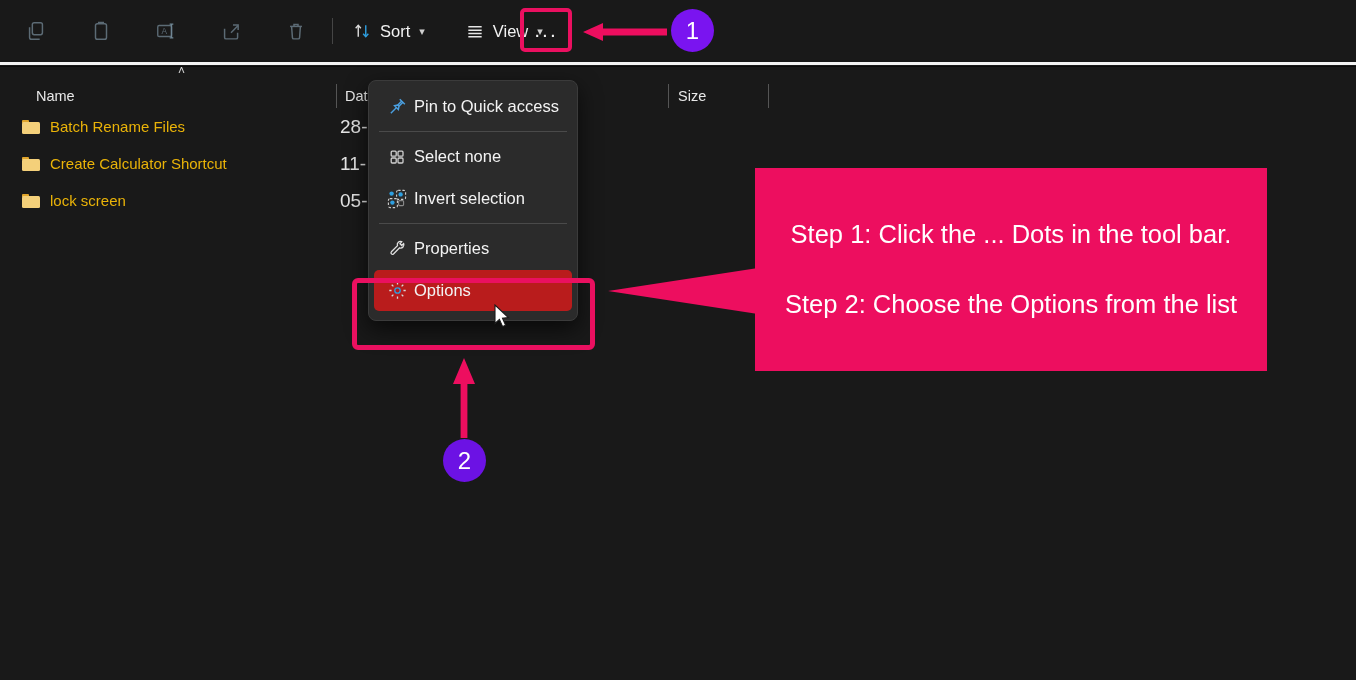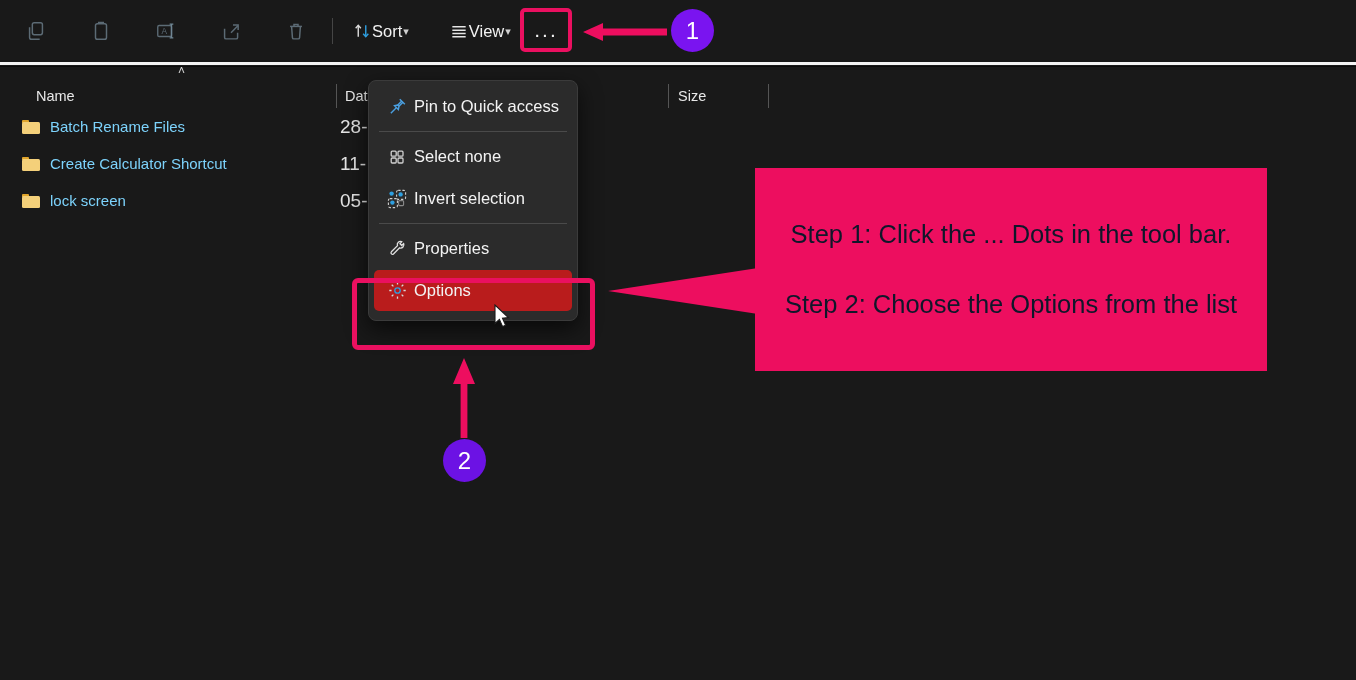--- a/index.html
+++ b/index.html
@@ -18,21 +18,21 @@
     display: flex; align-items: center;
   }
   .tb-icon {
     width: 44px; height: 40px; margin-left: 0;
     display: flex; align-items: center; justify-content: center;
     border-radius: 4px;
   }
   .tb-icon svg { display: block; }
   .tb-sep { width: 1px; height: 26px; background: #454545; margin: 0 10px 0 14px; }
   .tb-btn {
-    height: 38px; display: flex; align-items: center; 
+    height: 38px; display: flex; align-items: center; gap: 8px;
     padding: 0 9px; border-radius: 4px; color: #f2f2f2; font-size: 16.5px;
   }
   .tb-btn .chev { font-size: 11px; color: #cfcfcf; margin-left: 1px; }
   .tb-dots {
     width: 46px; height: 38px; display: flex; align-items: center; justify-content: center;
     color: #f2f2f2; font-size: 21px; letter-spacing: 2px; border-radius: 4px;
   }
   .dots-wrap {
     position: absolute; left: 520px; top: 8px;
     width: 52px; height: 44px;
@@ -52,21 +52,21 @@
   .sort-caret { position: absolute; left: 178px; top: 64px; color: #d8d8d8; font-size: 12px; }
 
   
   .filelist { position: absolute; left: 0; top: 108px; width: 1356px; }
   .frow { height: 37px; display: flex; align-items: center; position: relative; }
   .folder { width: 18px; height: 14px; margin-left: 22px; position: relative; flex: none; }
   .folder .tab { position: absolute; left: 0; top: 0; width: 7px; height: 3px;
                  background: #e0a52c; border-radius: 1px 1px 0 0; }
   .folder .body { position: absolute; left: 0; top: 2.5px; width: 18px; height: 12px;
                   background: #f4d07a; border-radius: 1.5px; }
-  .fname { margin-left: 10px; color: #7dd3fc; font-size: 15px; }
+  .fname { margin-left: 10px; color: #eab308; font-size: 15px; }
   .fdate { position: absolute; left: 340px; color: #e4e4e4; font-size: 19px; }
   .ftype { position: absolute; left: 555px; color: #e4e4e4; font-size: 14.5px; }
 
   
   .menu {
     position: absolute; left: 368px; top: 64px; width: 210px;
     background: #2b2b2b; border: 1px solid #3b3b3b; border-radius: 8px;
     padding: 4px 0 8px 0; box-shadow: 0 8px 22px rgba(0,0,0,.65);
     z-index: 30;
     margin-top: 16px;
@@ -85,21 +85,21 @@
   }
   
   .cursor { position: absolute; left: 494px; top: 304px; z-index: 45; }
 
   
   .callout {
     position: absolute; left: 755px; top: 168px; width: 512px; height: 203px;
     background: #ed0e5f; z-index: 25;
     display: flex; flex-direction: column; align-items: center; justify-content: center;
   }
-  .callout p { color: #0f172a; font-size: 25.5px; line-height: 1.30; text-align: center;
+  .callout p { color: #ffffff; font-size: 25.5px; line-height: 1.30; text-align: center;
                width: 462px; }
   .callout .gap { height: 36px; }
   .tail {
     position: absolute; left: 608px; top: 268px; width: 150px; height: 46px; z-index: 24;
   }
 
   
   .arrow-tb { position: absolute; left: 583px; top: 22px; z-index: 26; }
   .arrow-up { position: absolute; left: 449px; top: 358px; z-index: 26; }
   .badge {

